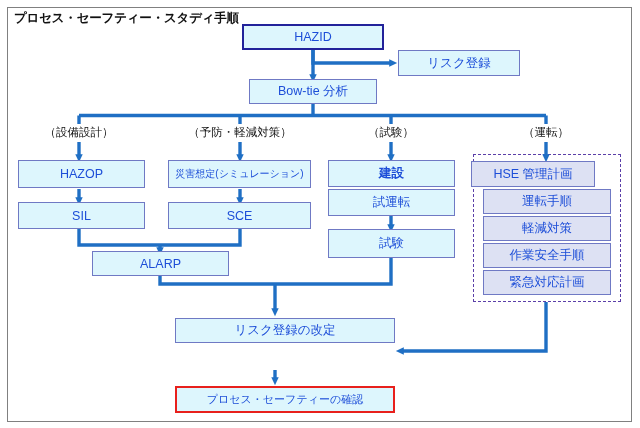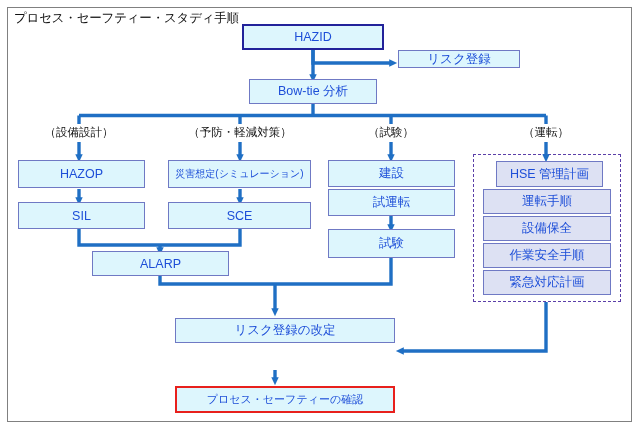--- a/index.html
+++ b/index.html
@@ -17,21 +17,21 @@
   }
   
   .frame{
     position:absolute;left:7px;top:7px;width:625px;height:415px;
     border:1px solid #808080;
     box-sizing:border-box;
     background:#ffffff;
   }
   .title{
     position:absolute;left:14px;top:10px;
-    font-size:12.5px;font-weight:normal;color:#111111;
+    font-size:12.5px;font-weight:bold;color:#111111;
     letter-spacing:-0.2px;
     white-space:nowrap;
     z-index:6;
   }
   
   .box{
     position:absolute;
     box-sizing:border-box;
     background:#ddf6fd;
     border:1.4px solid #6f79c4;
@@ -125,21 +125,21 @@
       <path d="M275,370 L275,381" marker-end="url(#ah)"></path>
     </g>
   </svg>
 
   <div class="dashgroup" style="left:473px;top:154px;width:148px;height:148px;"></div>
 
   <div class="box hazid" style="left:242px;top:24px;width:142px;height:26px;">
     <span>HAZID</span>
   </div>
 
-  <div class="box" style="left:398px;top:50px;width:122px;height:18px;">
+  <div class="box" style="left:398px;top:50px;width:122px;height:26px;">
     <span>リスク登録</span>
   </div>
 
   <div class="box" style="left:249px;top:79px;width:128px;height:25px;">
     <span>Bow-tie 分析</span>
   </div>
 
   <div class="phase" style="left:29px;top:125px;width:100px;">（設備設計）</div>
   <div class="phase" style="left:180px;top:125px;width:120px;">（予防・軽減対策）</div>
   <div class="phase" style="left:351px;top:125px;width:80px;">（試験）</div>
@@ -156,38 +156,38 @@
     <span>SCE</span>
   </div>
   <div class="box tiny" style="left:168px;top:160px;width:143px;height:28px;">
     <span>災害想定(シミュレーション)</span>
   </div>
 
   <div class="box" style="left:92px;top:251px;width:137px;height:25px;">
     <span>ALARP</span>
   </div>
 
-  <div class="box" style="left:328px;top:160px;width:127px;height:27px;">
+  <div class="box" style="left:328px;top:160px;width:127px;height:27px;font-weight:bold;">
     <span>建設</span>
   </div>
   <div class="box" style="left:328px;top:189px;width:127px;height:27px;">
     <span>試運転</span>
   </div>
   <div class="box" style="left:328px;top:229px;width:127px;height:29px;">
     <span>試験</span>
   </div>
 
-  <div class="box opbox" style="left:496px;top:161px;width:107px;height:26px;">
+  <div class="box opbox" style="left:471px;top:161px;width:124px;height:26px;">
     <span>HSE 管理計画</span>
   </div>
   <div class="box opbox" style="left:483px;top:189px;width:128px;height:25px;">
     <span>運転手順</span>
   </div>
   <div class="box opbox" style="left:483px;top:216px;width:128px;height:25px;">
-    <span>設備保全</span>
+    <span>軽減対策</span>
   </div>
   <div class="box opbox" style="left:483px;top:243px;width:128px;height:25px;">
     <span>作業安全手順</span>
   </div>
   <div class="box opbox" style="left:483px;top:270px;width:128px;height:25px;">
     <span>緊急対応計画</span>
   </div>
 
   <div class="box" style="left:175px;top:318px;width:220px;height:25px;">
     <span>リスク登録の改定</span>

